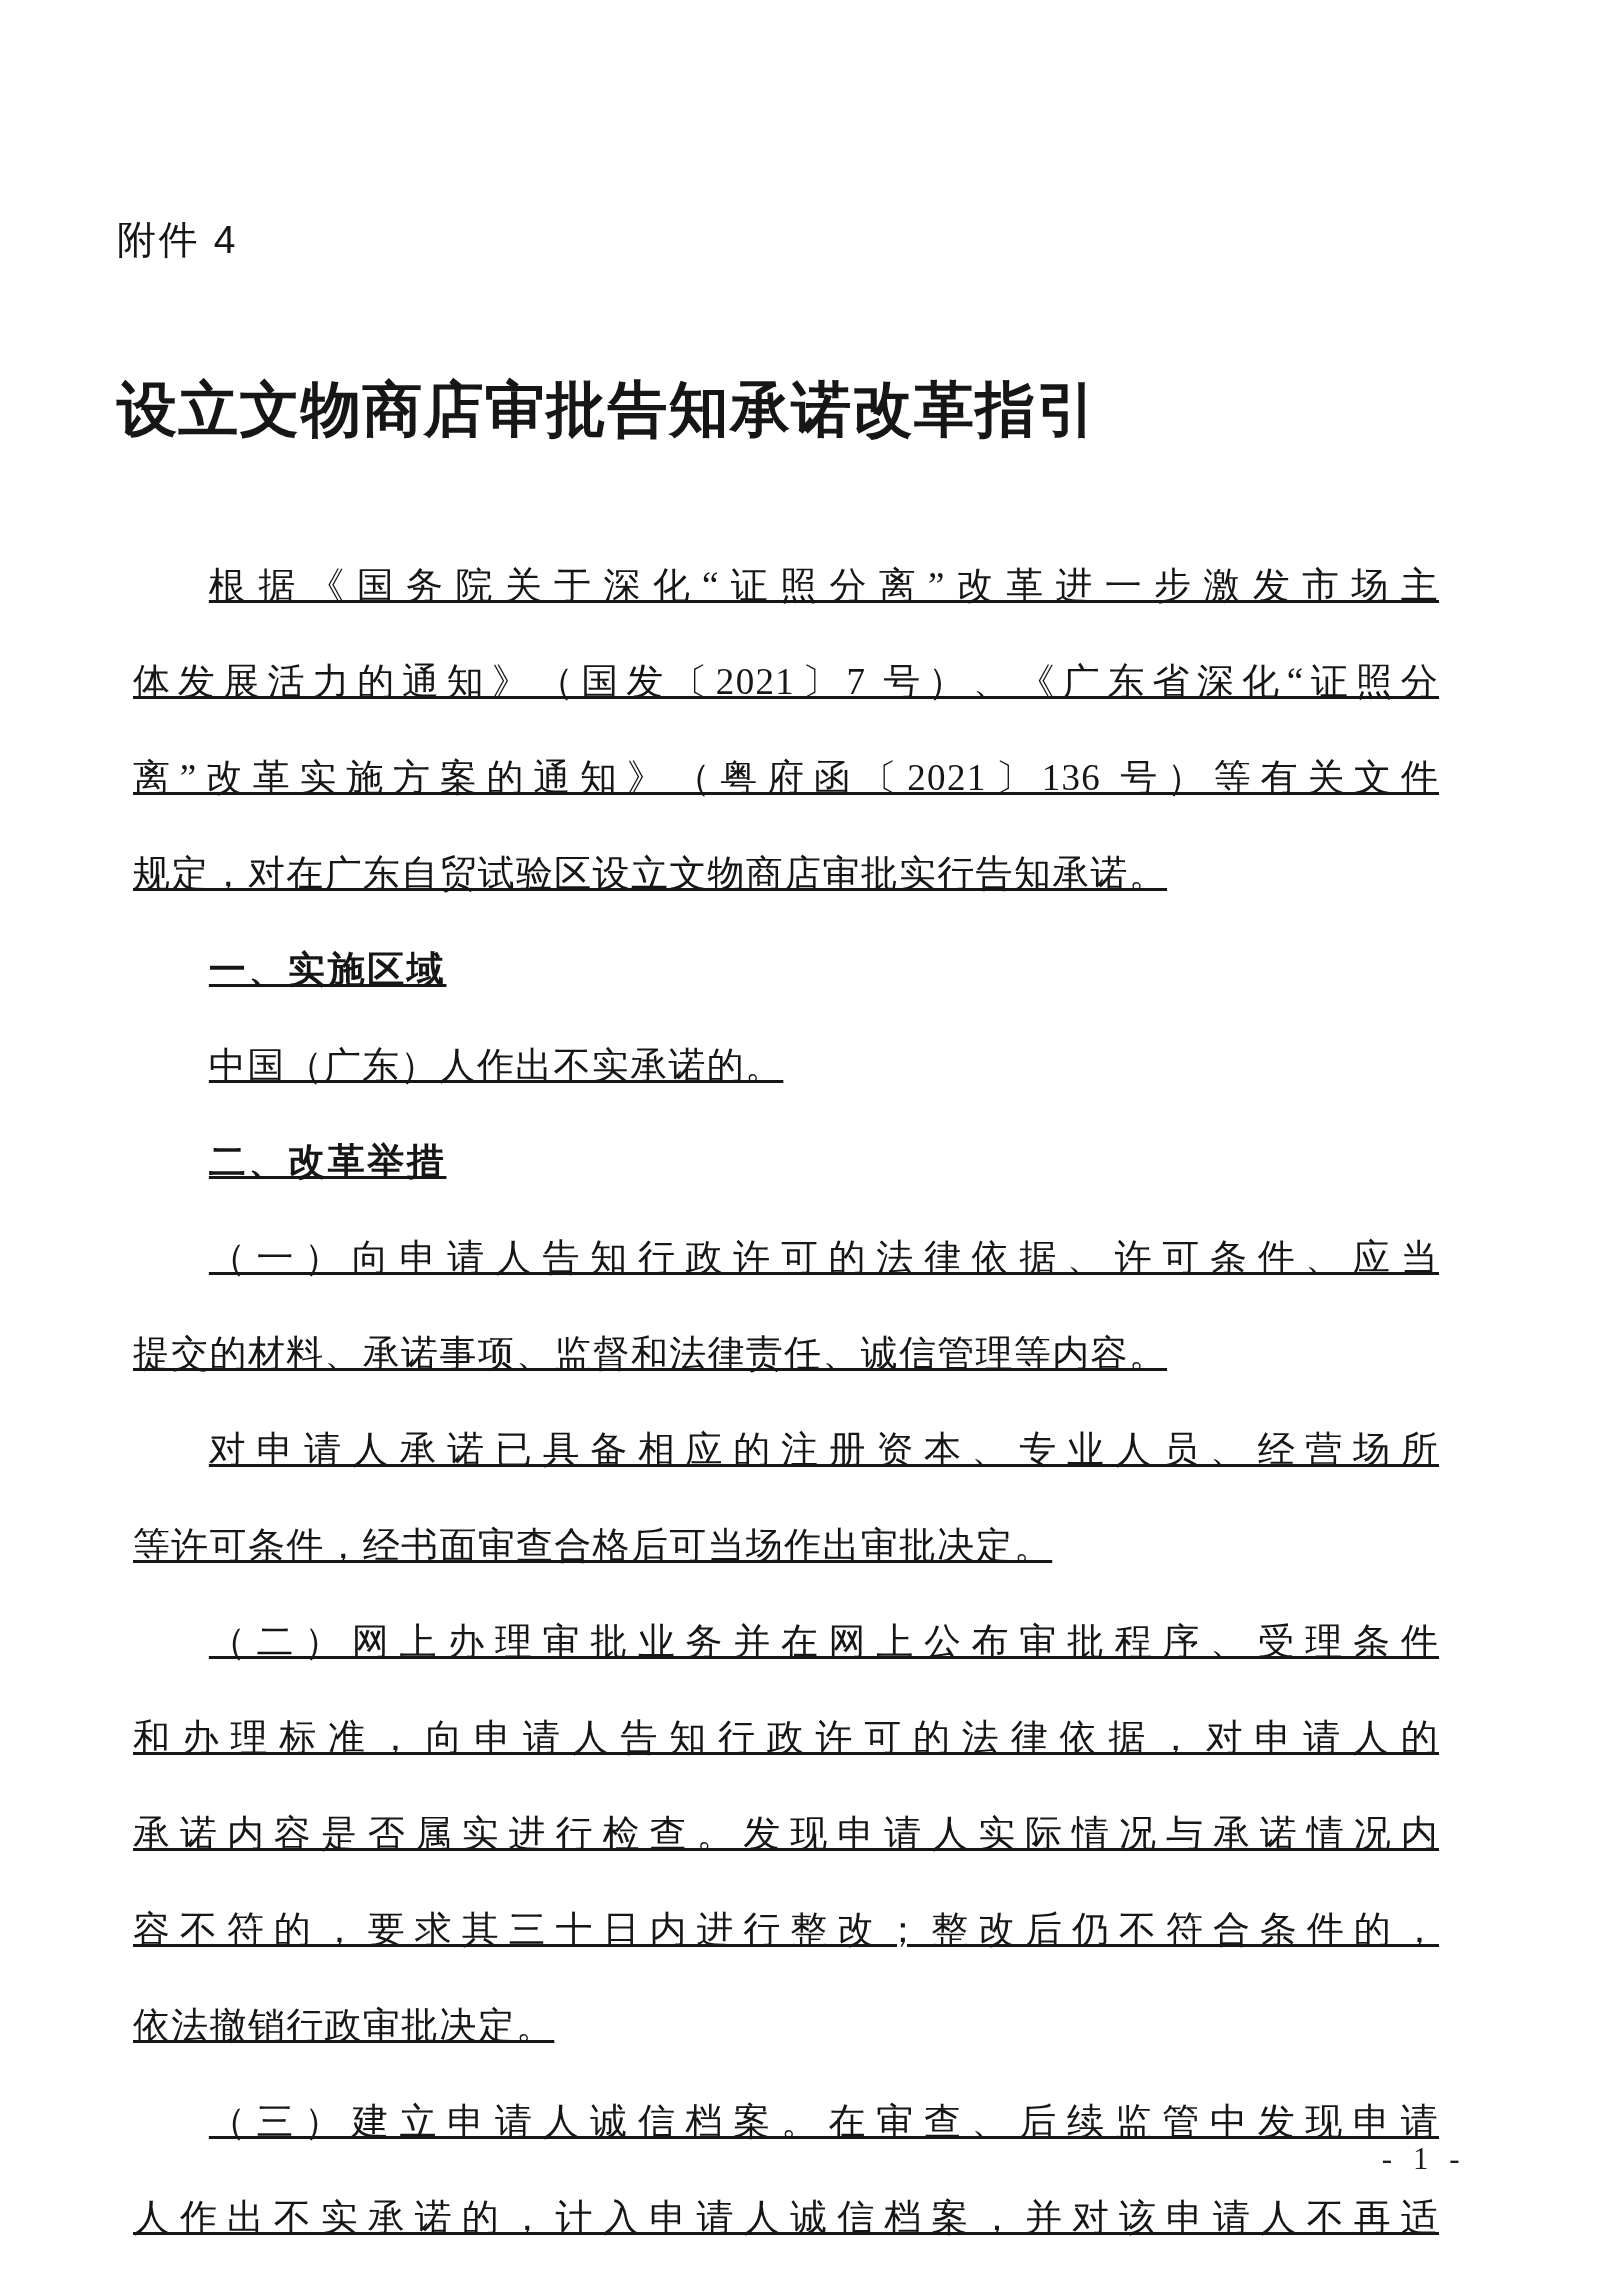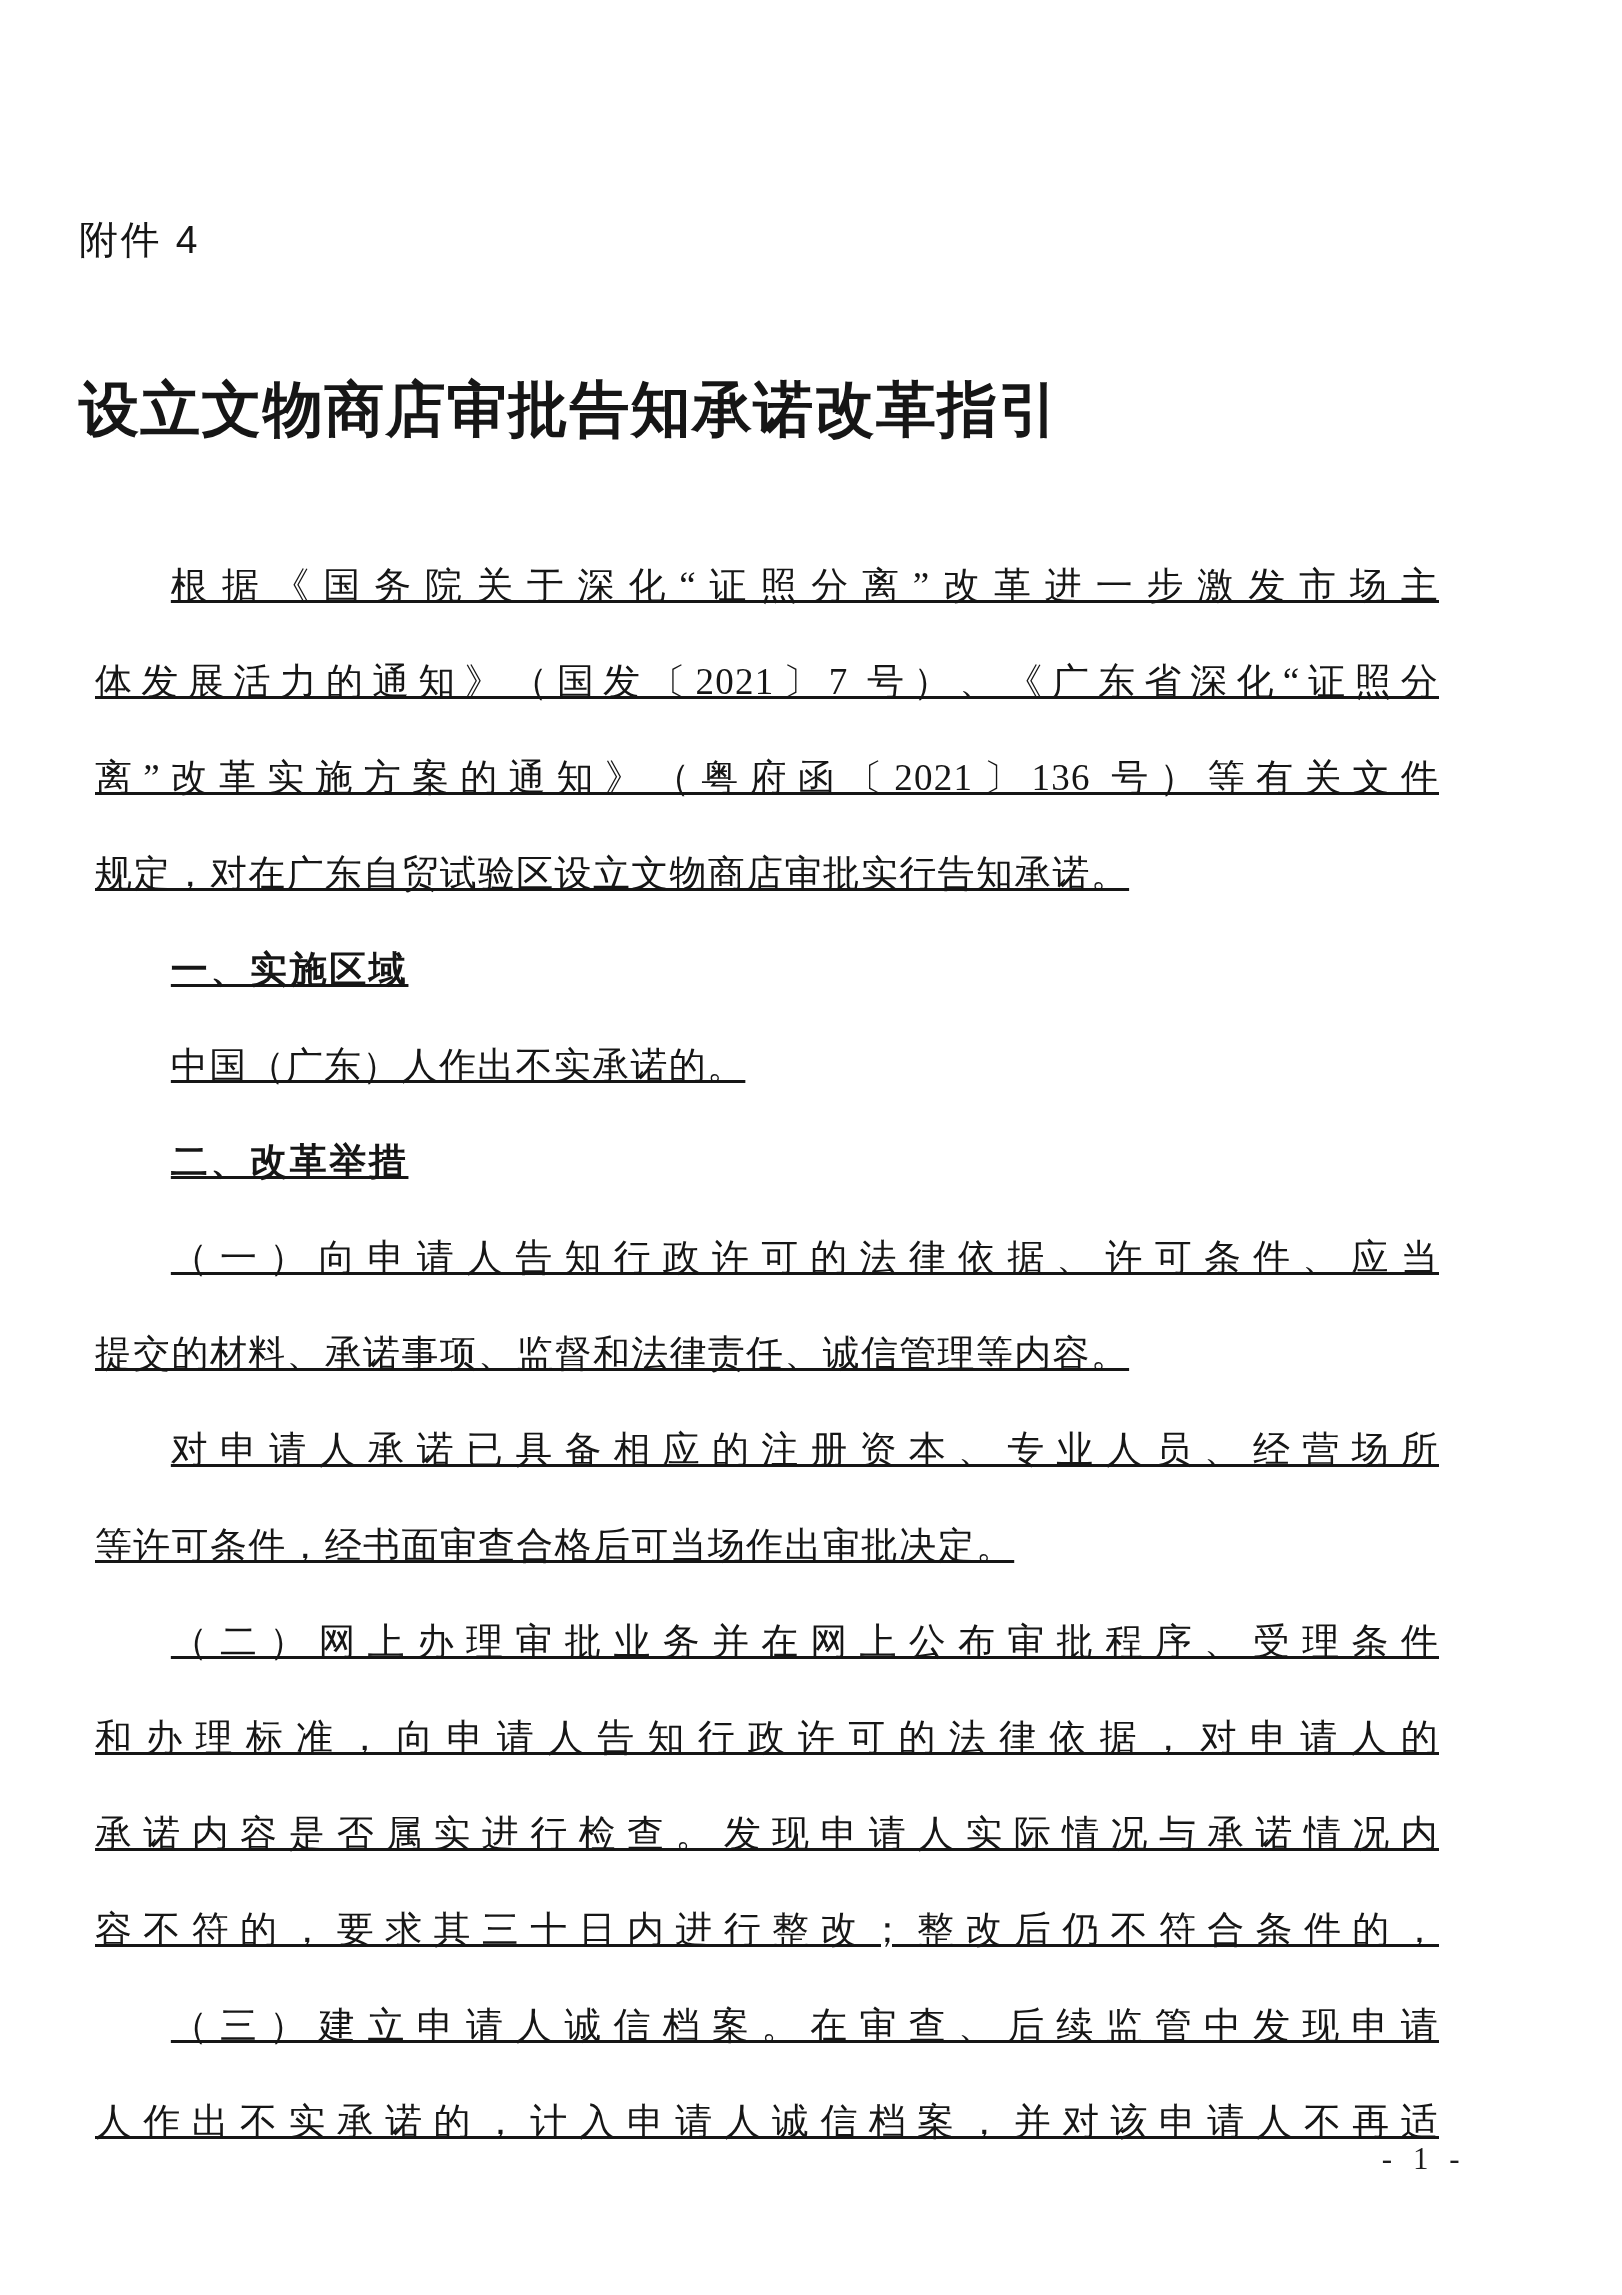--- a/index.html
+++ b/index.html
@@ -7,21 +7,21 @@
     padding: 0;
     background: #e8e8e8;
   }
   .page {
     position: relative;
     width: 1623px;
     height: 2295px;
     margin: 0 auto;
     background: #ffffff;
     box-sizing: border-box;
-    padding: 216px 168px 0 79px;
+    padding: 216px 168px 0 117px;
     color: #161616;
     font-family: "Liberation Serif", "DejaVu Serif", serif;
     overflow: hidden;
   }
   .attachment {
     font-family: "Liberation Sans", "DejaVu Sans", sans-serif;
     font-size: 39px;
     line-height: 48px;
     letter-spacing: 2.6px;
     font-weight: 500;
@@ -87,20 +87,21 @@
     <p class="line indent">中国（广东）人作出不实承诺的。</p>
     <p class="line heading indent">二、改革举措</p>
     <p class="line indent jfull">（一）向申请人告知行政许可的法律依据、许可条件、应当</p>
     <p class="line">提交的材料、承诺事项、监督和法律责任、诚信管理等内容。</p>
     <p class="line indent jfull">对申请人承诺已具备相应的注册资本、专业人员、经营场所</p>
     <p class="line">等许可条件，经书面审查合格后可当场作出审批决定。</p>
     <p class="line indent jfull">（二）网上办理审批业务并在网上公布审批程序、受理条件</p>
     <p class="line jfull">和办理标准，向申请人告知行政许可的法律依据，对申请人的</p>
     <p class="line jfull">承诺内容是否属实进行检查。发现申请人实际情况与承诺情况内</p>
     <p class="line jfull">容不符的，要求其三十日内进行整改；整改后仍不符合条件的，</p>
+    <p class="line">依法撤销行政审批决定。</p>
     <p class="line indent jfull">（三）建立申请人诚信档案。在审查、后续监管中发现申请</p>
     <p class="line jfull">人作出不实承诺的，计入申请人诚信档案，并对该申请人不再适</p>
   </div>
 
   <div class="footer">- 1 -</div>
 
 </div>
 
 
 </body></html>

